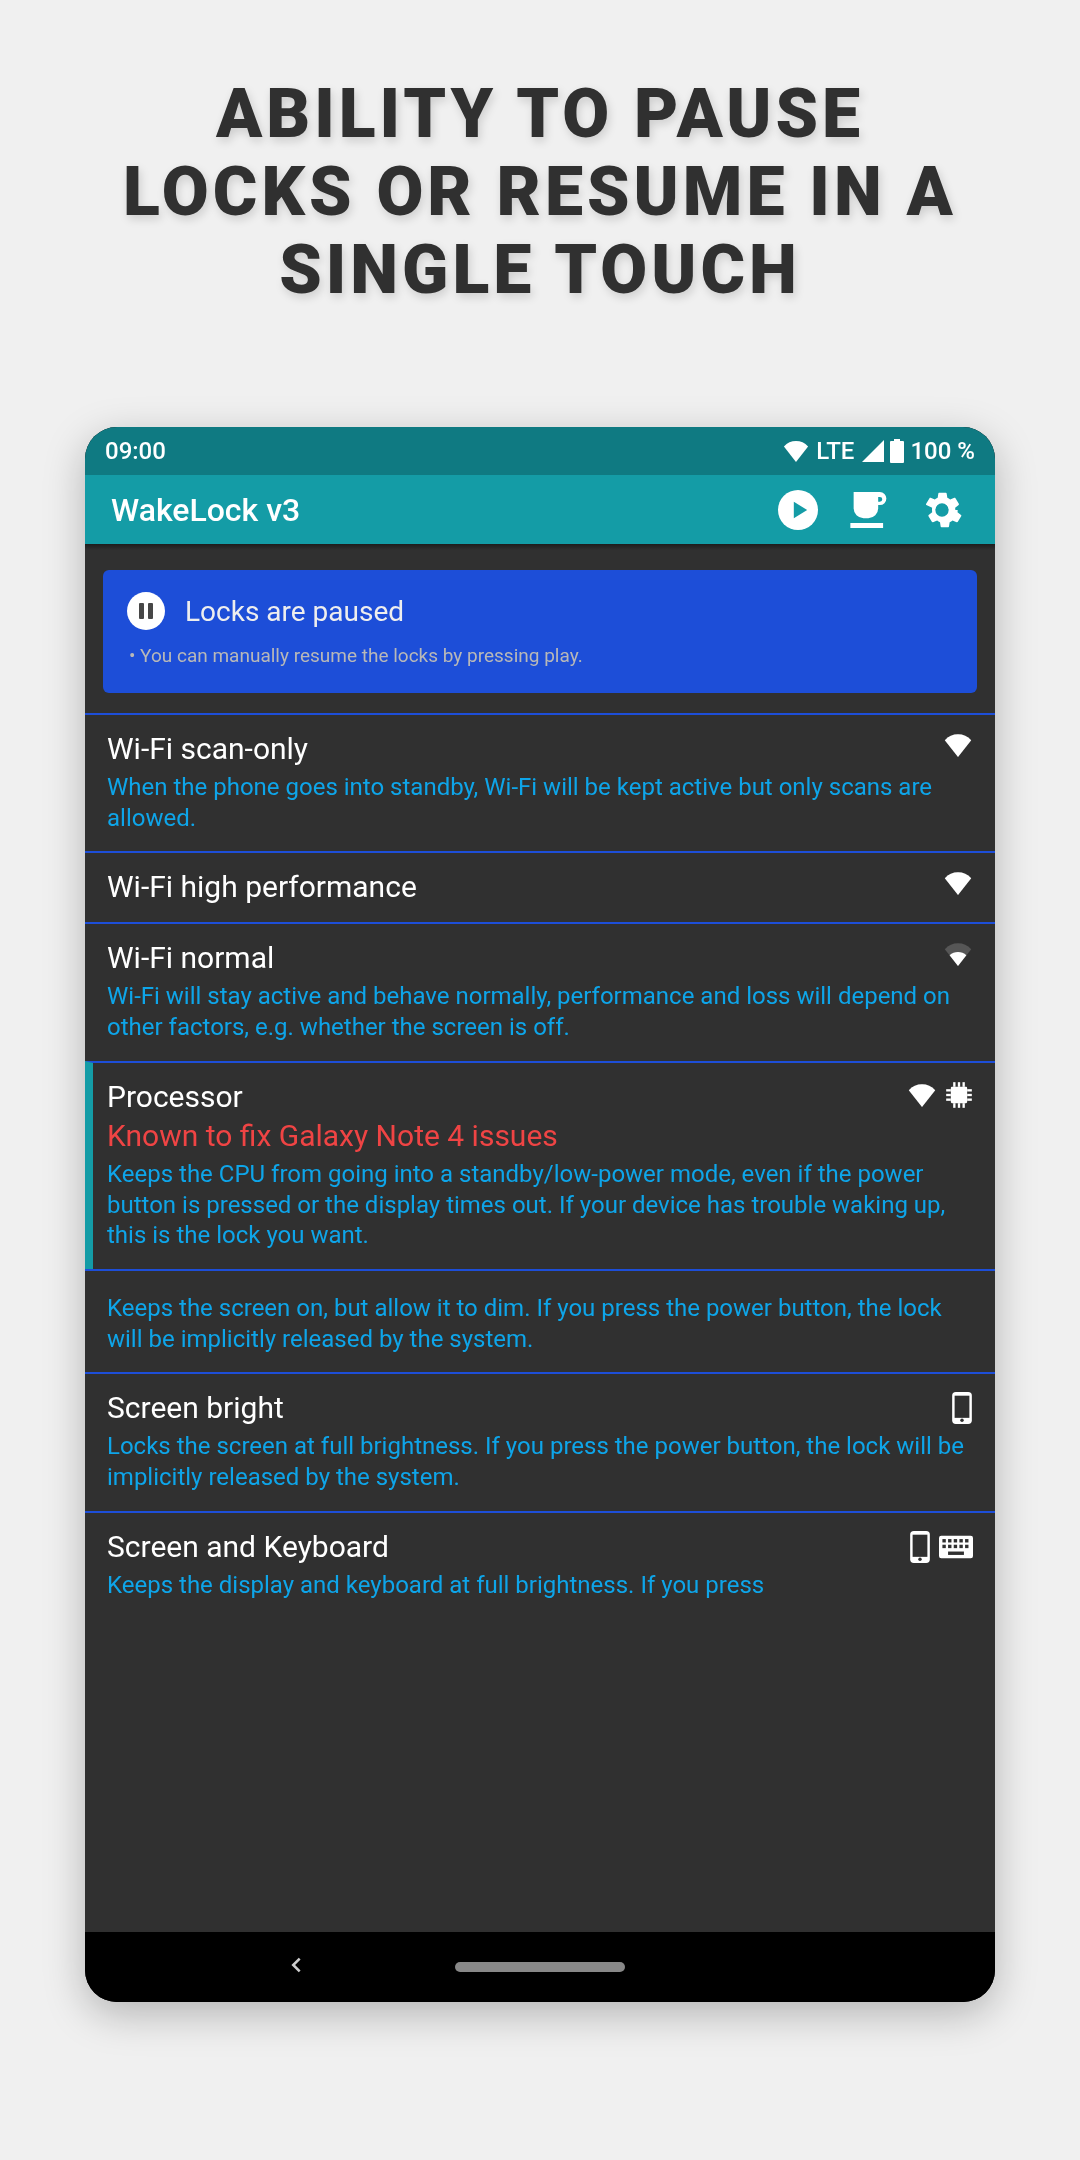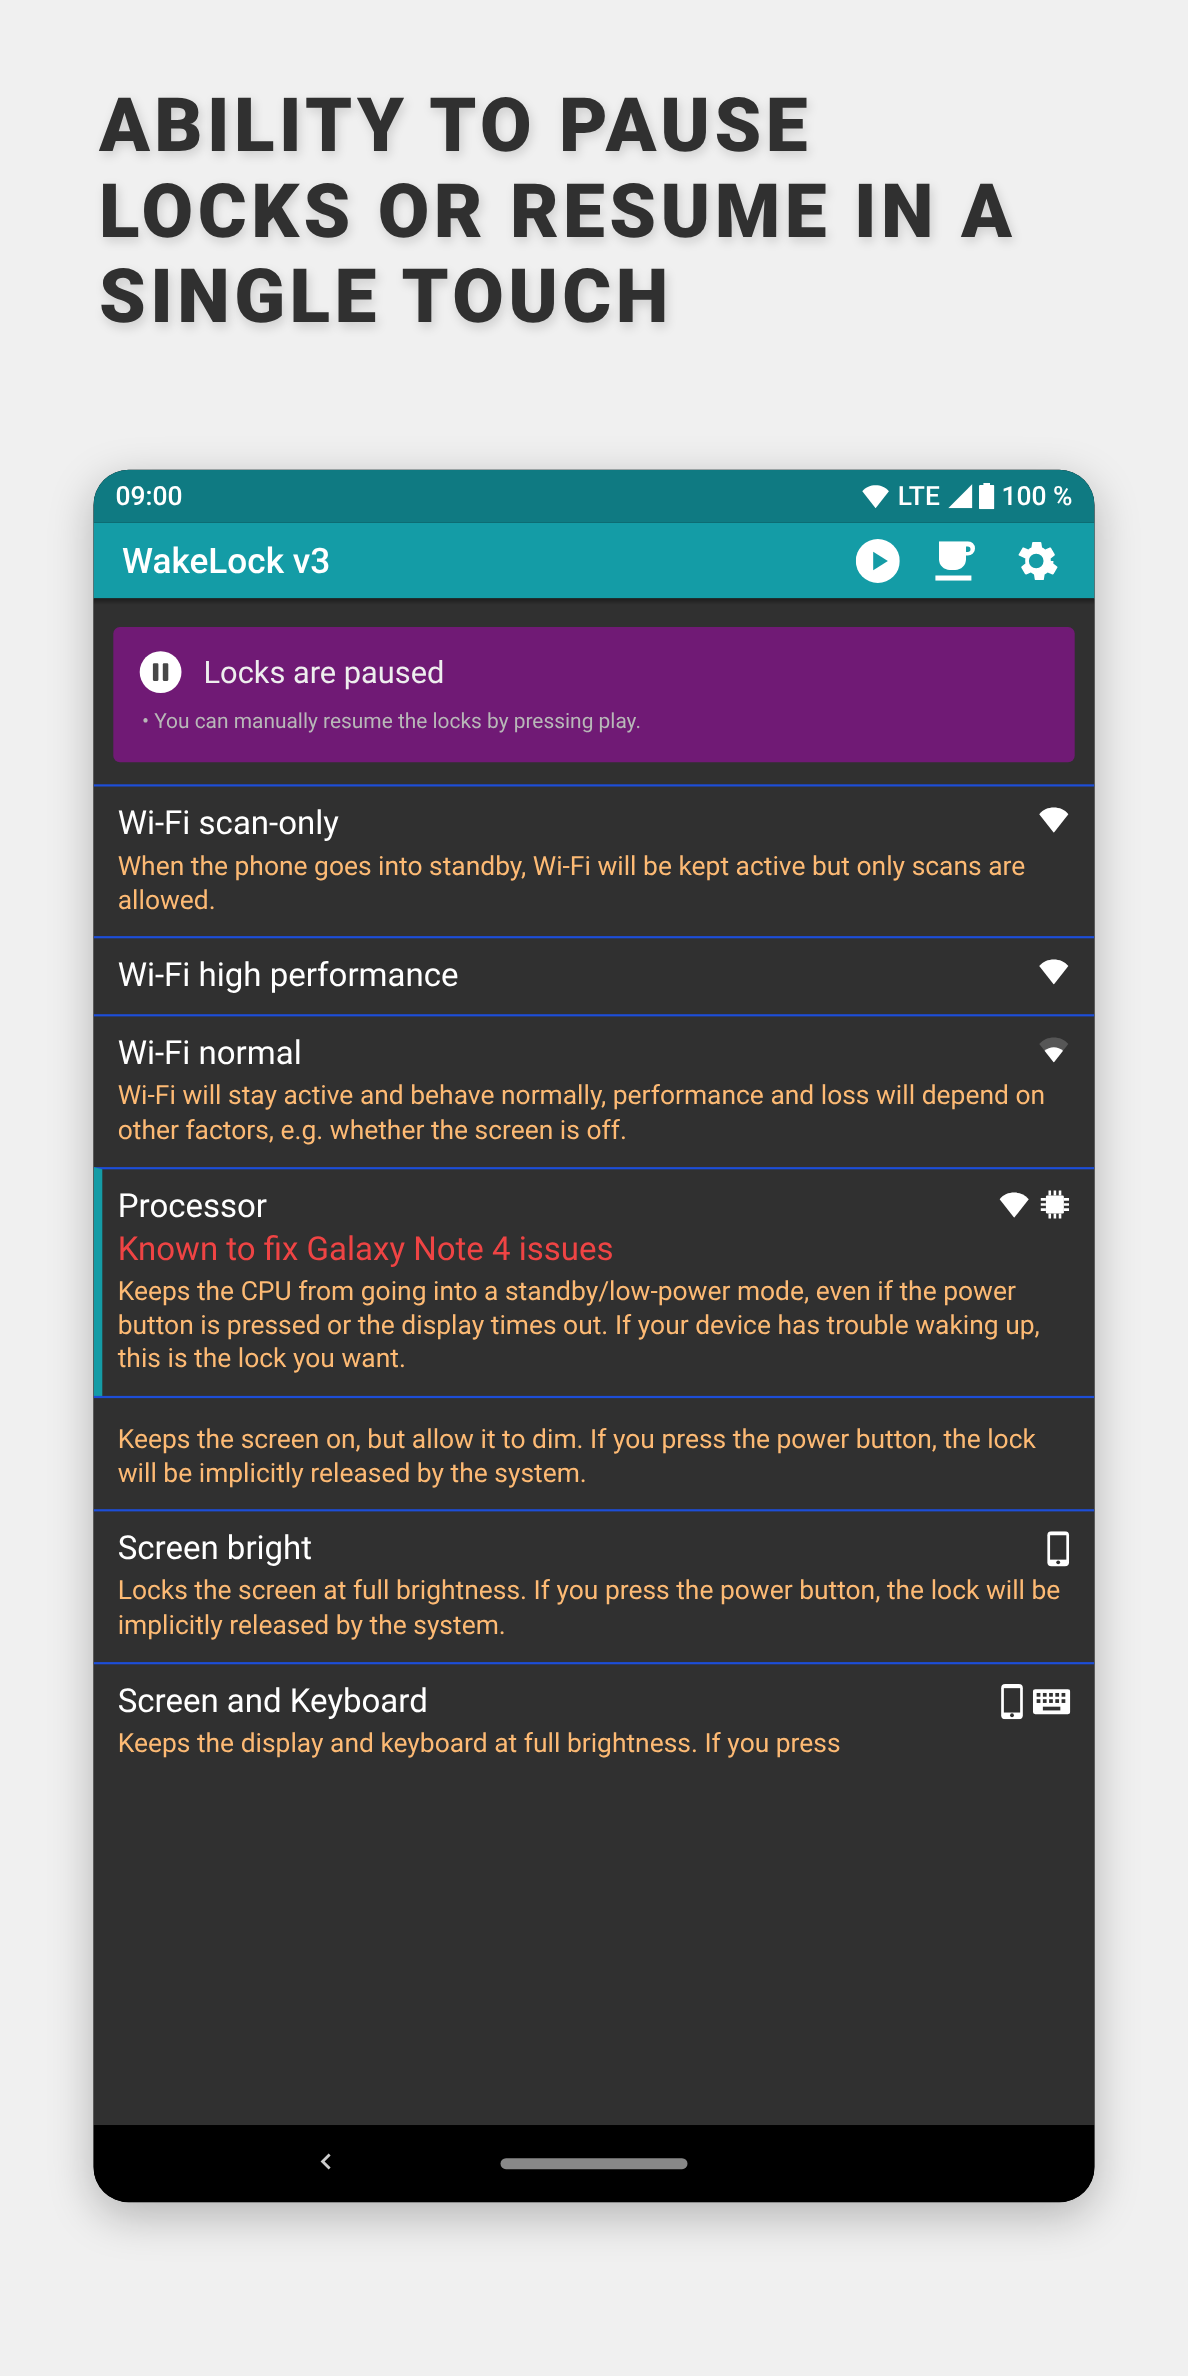--- a/index.html
+++ b/index.html
@@ -16,20 +16,21 @@
     top: 75px;
     left: 90px;
     right: 90px;
     font-size: 68px;
     font-weight: 900;
     letter-spacing: 4px;
     color: #303030;
     line-height: 1.15;
     text-transform: uppercase;
     text-shadow: 2px 4px 10px rgba(0,0,0,0.15);
+    text-align: center;
   }
 
   .phone {
     position: absolute;
     top: 427px;
     left: 85px;
     width: 910px;
     height: 1575px;
     border-radius: 32px;
     overflow: hidden;
@@ -77,21 +78,21 @@
   .content {
     flex: 1;
     background: #303030;
     overflow: hidden;
     position: relative;
   }
   .shadow { height: 6px; background: linear-gradient(rgba(0,0,0,.4), transparent); }
 
   .banner {
     margin: 20px 18px 20px 18px;
-    background: #701a75;
+    background: #1d4ed8;
     border-radius: 6px;
     padding: 22px 24px 26px 24px;
     color: #fff;
   }
   .banner-row { display: flex; align-items: center; gap: 20px; margin-bottom: 14px; }
   .pause-dot {
     width: 38px; height: 38px; border-radius: 50%; background: #fff;
     display: flex; align-items: center; justify-content: center;
   }
   .pause-dot .bars { display:flex; gap:4px; }
@@ -102,21 +103,21 @@
   .list-item {
     border-top: 2px solid #1d4ed8;
     padding: 16px 22px 18px 22px;
     position: relative;
   }
   .list-item.selected { border-left: 8px solid #149ca6; padding-left: 14px; }
   .item-header { display: flex; align-items: flex-start; }
   .item-title { font-size: 30px; font-weight: 400; color: #fff; flex:1; }
   .item-icons { display:flex; gap:8px; align-items:center; padding-top:2px; }
   .item-note { font-size: 30px; color: #ef4444; margin-top: 4px; }
-  .item-desc { font-size: 24px; color: #fdba74; line-height: 1.28; margin-top: 6px; }
+  .item-desc { font-size: 24px; color: #0ea5e9; line-height: 1.28; margin-top: 6px; }
 
   
   .navbar {
     height: 70px;
     background: #000;
     display: flex;
     align-items: center;
     justify-content: center;
     position: relative;
   }

